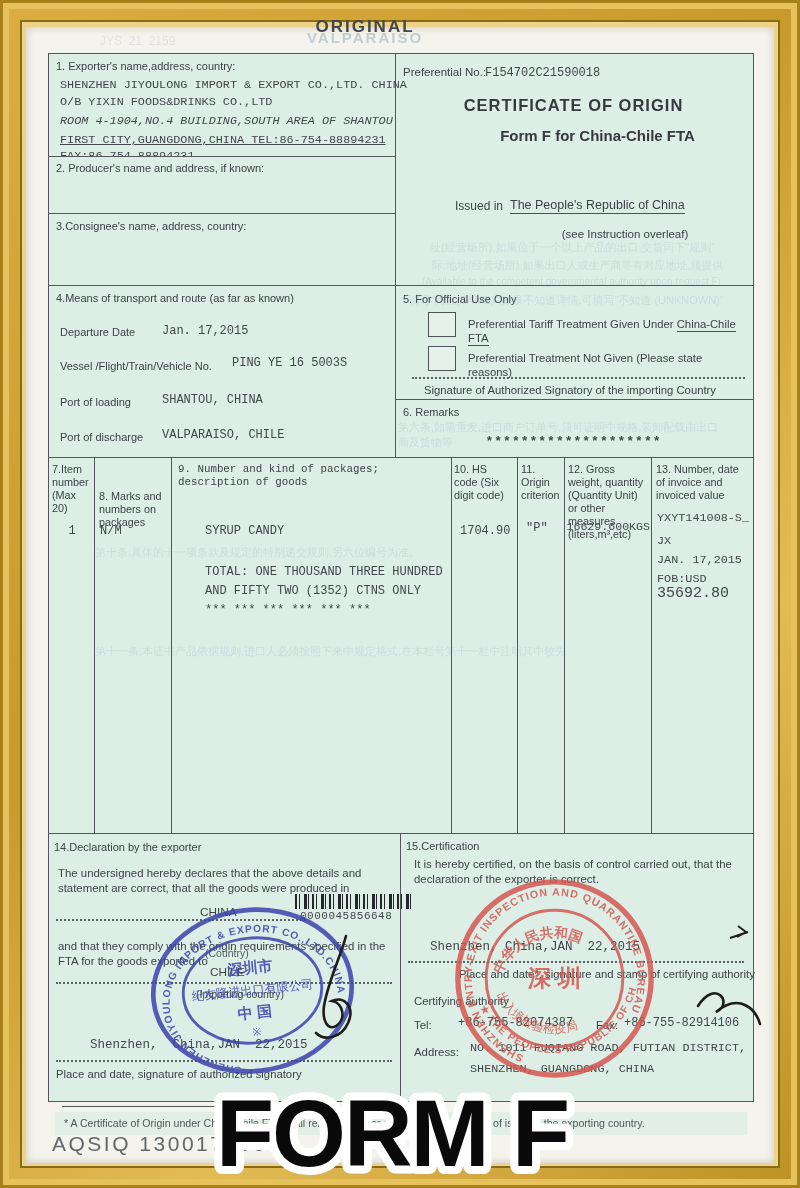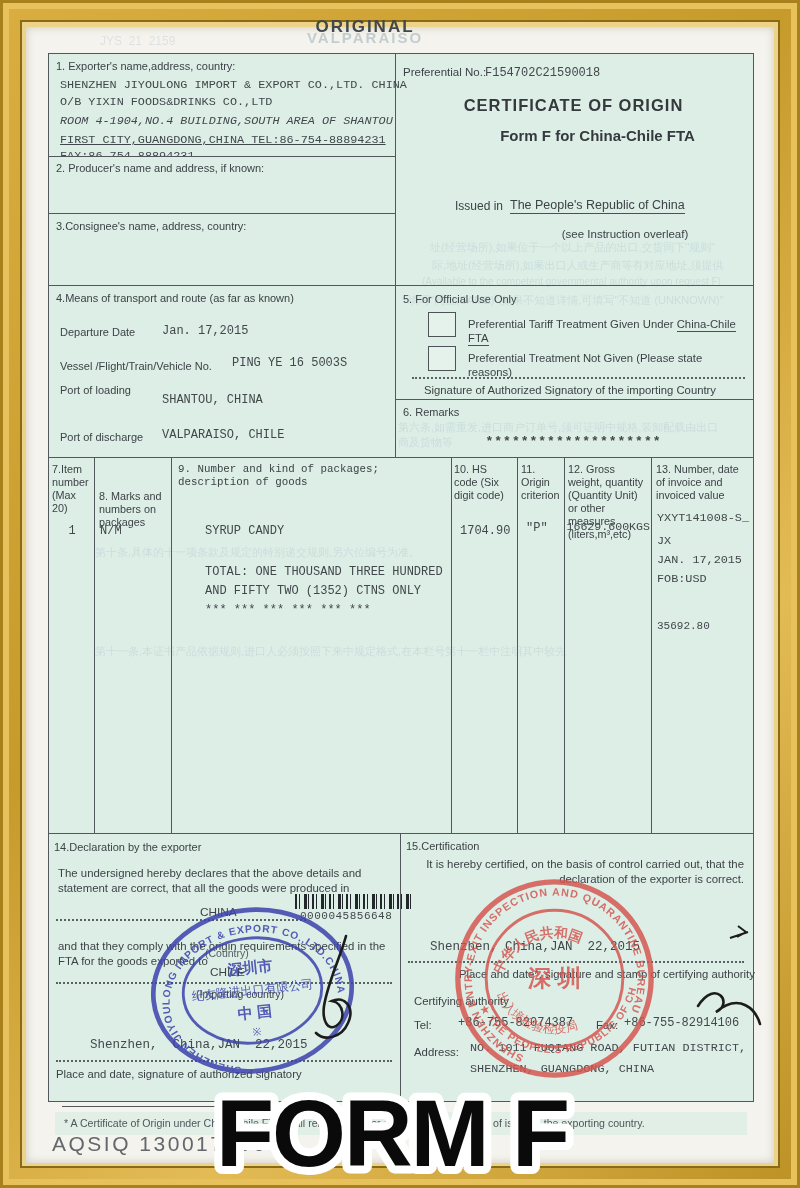--- a/index.html
+++ b/index.html
@@ -57,21 +57,21 @@
 
 <div class="box" style="left:48px;top:213px;width:347px;height:72px;"></div>
 <div class="lbl" style="left:56px;top:220px;">3.Consignee's name, address, country:</div>
 
 <div class="box" style="left:48px;top:285px;width:347px;height:172px;"></div>
 <div class="lbl" style="left:56px;top:292px;">4.Means of transport and route (as far as known)</div>
 <div class="lbl" style="left:60px;top:326px;">Departure Date</div>
 <div class="mono" style="left:162px;top:324px;font-size:12px;">Jan. 17,2015</div>
 <div class="lbl" style="left:60px;top:360px;">Vessel /Flight/Train/Vehicle No.</div>
 <div class="mono" style="left:232px;top:356px;font-size:12px;">PING YE 16 5003S</div>
-<div class="lbl" style="left:60px;top:384px;">Port of loading</div>
+<div class="lbl" style="left:60px;top:396px;">Port of loading</div>
 <div class="mono" style="left:162px;top:393px;font-size:12px;">SHANTOU, CHINA</div>
 <div class="lbl" style="left:60px;top:431px;">Port of discharge</div>
 <div class="mono" style="left:162px;top:428px;font-size:12px;">VALPARAISO, CHILE</div>
 
 <div class="box" style="left:395px;top:53px;width:357px;height:234px;"></div>
 <div class="lbl" style="left:403px;top:66px;font-size:11.5px;">Preferential No.:</div>
 <div class="mono" style="left:485px;top:66px;font-size:12px;">F154702C21590018</div>
 <div class="abs title-big" style="left:395px;top:96px;width:357px;text-align:center;font-size:16.5px;letter-spacing:1px;z-index:3;">CERTIFICATE OF ORIGIN</div>
 <div class="abs title-big" style="left:395px;top:127px;width:357px;text-align:center;font-size:15px;z-index:3;margin-left:24px;">Form F for China-Chile FTA</div>
 <div class="lbl" style="left:455px;top:200px;font-size:12px;">Issued in</div>
@@ -113,21 +113,21 @@
 <div class="mono" style="left:205px;top:565px;font-size:12px;">TOTAL: ONE THOUSAND THREE HUNDRED</div>
 <div class="mono" style="left:205px;top:584px;font-size:12px;">AND FIFTY TWO (1352) CTNS ONLY</div>
 <div class="mono" style="left:205px;top:603px;font-size:12px;">*** *** *** *** *** ***</div>
 <div class="mono" style="left:460px;top:524px;font-size:12px;">1704.90</div>
 <div class="mono" style="left:526px;top:521px;font-size:12px;">"P"</div>
 <div class="mono" style="left:562px;top:520px;width:88px;text-align:right;font-size:11.6px;">16629.600KGS</div>
 <div class="mono" style="left:657px;top:511px;font-size:11.8px;">YXYT141008-S_</div>
 <div class="mono" style="left:657px;top:534px;font-size:11.8px;">JX</div>
 <div class="mono" style="left:657px;top:553px;font-size:11.8px;">JAN. 17,2015</div>
 <div class="mono" style="left:657px;top:572px;font-size:11.8px;">FOB:USD</div>
-<div class="mono" style="left:657px;top:620px;font-size:11px;">35692.80</div>
+<div class="mono" style="left:657px;top:585px;font-size:15px;">35692.80</div>
 
 <div class="box" style="left:48px;top:833px;width:352px;height:267px;"></div>
 <div class="lbl" style="left:54px;top:841px;">14.Declaration by the exporter</div>
 <div class="lbl" style="left:58px;top:866px;width:335px;font-size:11.4px;line-height:15px;">The undersigned hereby declares that the above details and statement are correct, that all the goods were produced in</div>
 <div class="dotted" style="left:56px;top:919px;width:250px;"></div>
 <div class="lbl" style="left:200px;top:906px;font-size:11.8px;">CHINA</div>
 <div class="lbl" style="left:205px;top:925px;font-size:10.5px;opacity:.85;margin-top:22px;">(Country)</div>
 <div class="bar" style="left:295px;top:894px;width:116px;height:15px;"></div>
 <div class="mono" style="left:300px;top:910px;font-size:11px;letter-spacing:.5px;">0000045856648</div>
 <div class="lbl" style="left:58px;top:940px;width:335px;font-size:11.4px;">and that they comply with the origin requirements specified in the</div>
@@ -149,21 +149,21 @@
   <text x="120" y="124" text-anchor="middle" font-size="16" fill="#3c42ad" font-weight="bold">中 国</text>
   <text x="120" y="143" text-anchor="middle" font-size="11" fill="#3c42ad">※</text>
 </svg>
 
 <svg style="position:absolute;left:298px;top:930px;width:70px;height:120px;z-index:5;" viewBox="0 0 70 120">
   <path d="M48,6 C42,28 30,52 26,76 C24,91 30,101 38,96 C48,90 46,73 34,71 C47,65 57,78 50,93 C44,107 27,112 18,103" fill="none" stroke="#1c1c1c" stroke-width="2.6" stroke-linecap="round"></path>
 </svg>
 
 <div class="box" style="left:400px;top:833px;width:352px;height:267px;"></div>
 <div class="lbl" style="left:406px;top:840px;">15.Certification</div>
-<div class="lbl" style="left:414px;top:857px;width:330px;font-size:11.4px;line-height:15px;text-align:right;">It is hereby certified, on the basis of control carried out, that the declaration of the exporter is correct.</div>
+<div class="lbl" style="left:414px;top:857px;width:330px;font-size:11.4px;line-height:15px;">It is hereby certified, on the basis of control carried out, that the declaration of the exporter is correct.</div>
 <div class="mono" style="left:430px;top:940px;font-size:12.5px;">Shenzhen, China,JAN  22,2015</div>
 <div class="dotted" style="left:408px;top:961px;width:336px;"></div>
 <div class="lbl" style="left:412px;top:968px;font-size:11.3px;margin-left:47px;">Place and date*, signature and stamp of certifying authority</div>
 <div class="lbl" style="left:414px;top:995px;font-size:11.4px;">Certifying authority</div>
 <div class="lbl" style="left:414px;top:1019px;font-size:11.4px;">Tel:</div>
 <div class="mono" style="left:458px;top:1016px;font-size:12px;">+86-755-82074387</div>
 <div class="lbl" style="left:596px;top:1019px;font-size:11.4px;">Fax:</div>
 <div class="mono" style="left:624px;top:1016px;font-size:12px;">+86-755-82914106</div>
 <div class="lbl" style="left:414px;top:1046px;font-size:11.4px;">Address:</div>
 <div class="mono" style="left:470px;top:1041px;font-size:11.8px;">NO. 1011 FUQIANG ROAD, FUTIAN DISTRICT,</div>

